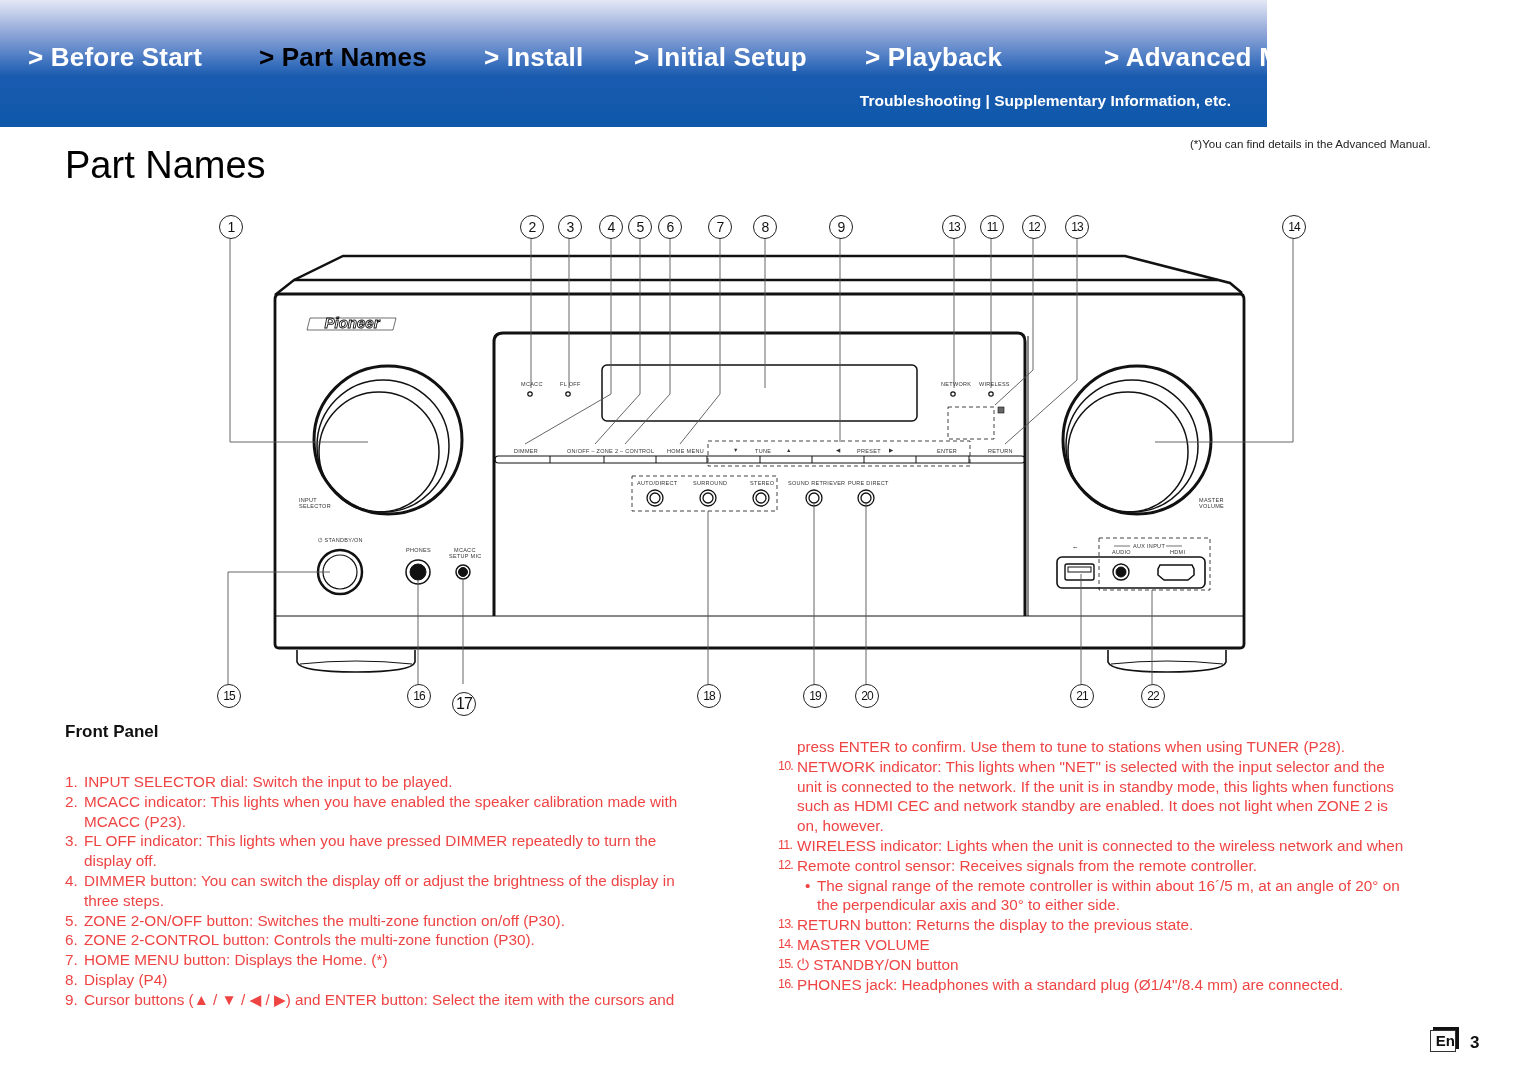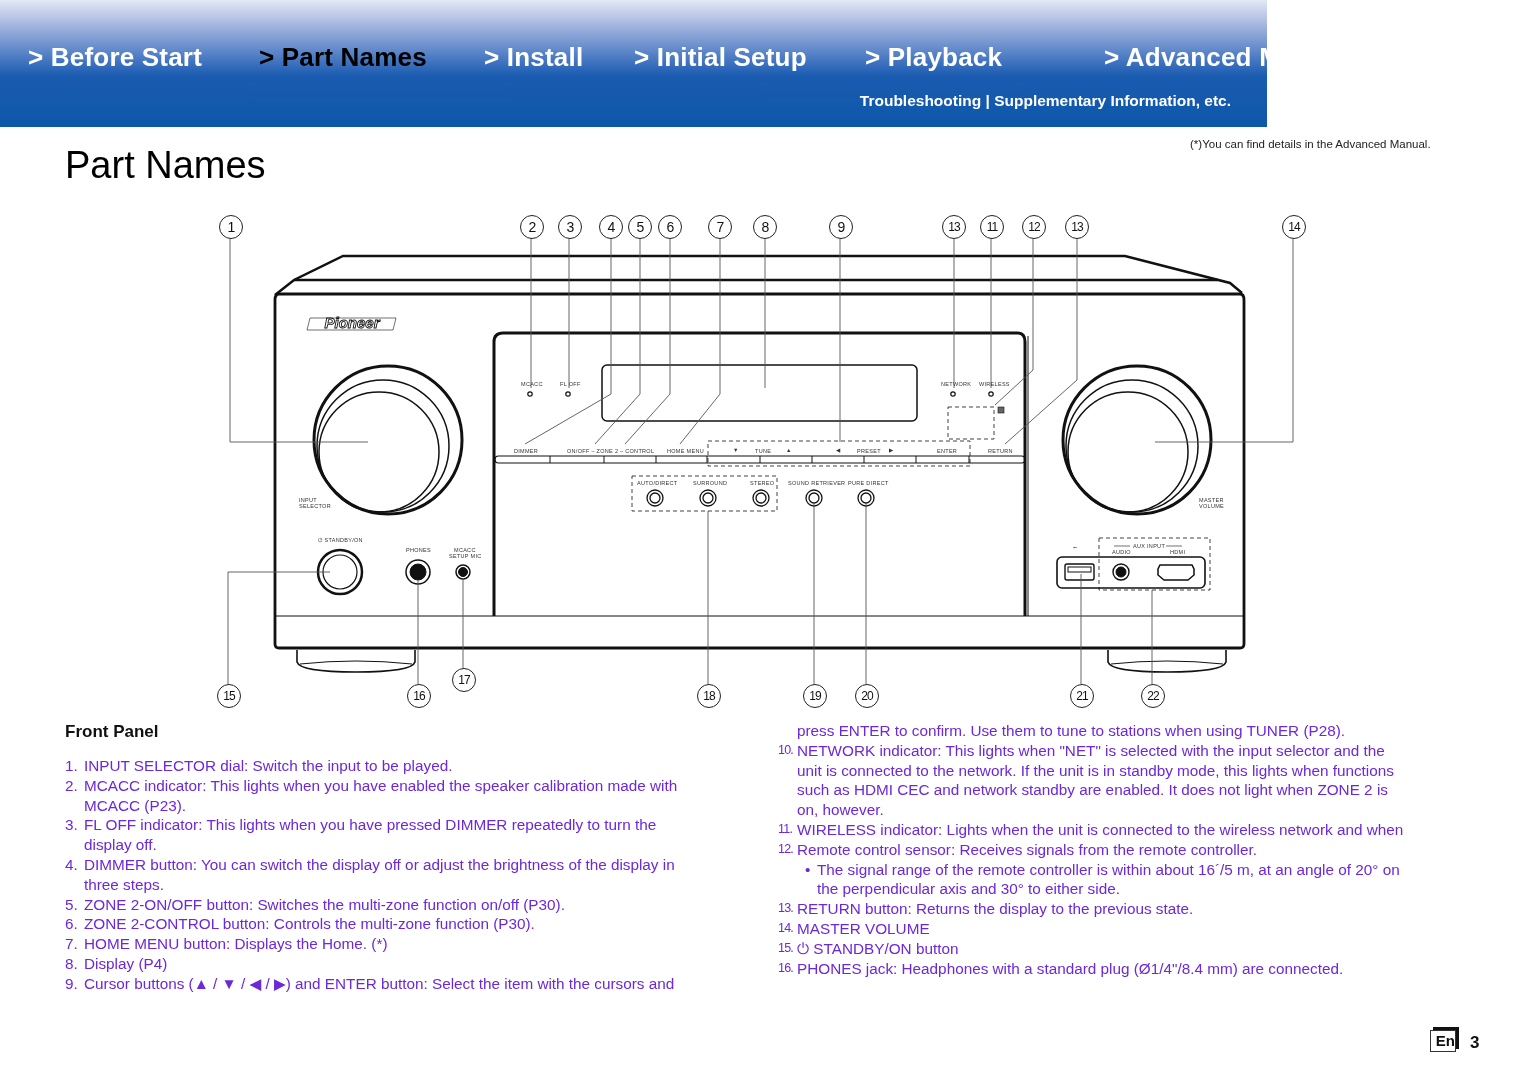--- a/index.html
+++ b/index.html
@@ -9,21 +9,21 @@
   .nav-item { position: absolute; top: 42px; font-weight: bold; font-size: 26px; color: #ffffff; white-space: nowrap; letter-spacing: 0.2px; cursor: pointer; }
   .nav-item.active { color: #000000; }
   .sub-link { position: absolute; top: 92px; right: 36px; color: #ffffff; font-weight: bold; font-size: 15.5px; white-space: nowrap; }
   .back-icon { position: absolute; left: 1440px; top: 20px; width: 58px; height: 48px; cursor: pointer; }
   .page-title { position: absolute; left: 65px; top: 144px; font-size: 38px; color: #000; }
   .note { position: absolute; left: 1190px; top: 138px; font-size: 11.5px; color: #222; white-space: nowrap; }
   .diagram { position: absolute; left: 0; top: 200px; width: 1518px; height: 520px; }
   .callout { position: absolute; width: 22px; height: 22px; border: 1.3px solid #222; border-radius: 50%; font-size: 14px; line-height: 22px; text-align: center; color: #111; background: #fff; letter-spacing: -1px; }
   .label-tiny { position: absolute; font-size: 5.5px; color: #333; white-space: nowrap; letter-spacing: 0.3px; }
   .section-title { position: absolute; left: 65px; top: 722px; font-weight: bold; font-size: 17px; }
-  .desc-col { position: absolute; font-size: 15.3px; line-height: 19.8px; color: #6d28d9; }
+  .desc-col { position: absolute; font-size: 15.3px; line-height: 19.8px; color: #ef4444; margin-top: 16px; }
   .desc-col .item { position: relative; padding-left: 19px; }
   .desc-col .item .num { position: absolute; left: 0; top: 0; }
   .right-col .item { padding-left: 19px; }
   .right-col .item .num { font-size: 12.5px; letter-spacing: -0.8px; }
   .right-col .bullet { position: relative; padding-left: 39px; }
   .right-col .bullet .dot { position: absolute; left: 27px; }
   .footer-lang { position: absolute; left: 1430px; top: 1030px; width: 24px; height: 20px; border: 1px solid #333; font-weight: bold; font-size: 15px; line-height: 20px; text-align: right; box-shadow: 3px -3px 0 #111; }
   .footer-page { position: absolute; left: 1470px; top: 1033px; font-weight: bold; font-size: 17px; }
 </style>
 </head>
@@ -167,21 +167,21 @@
   <div class="callout" style="left:753px;top:15px">8</div>
   <div class="callout" style="left:829px;top:15px">9</div>
   <div class="callout" style="left:942px;top:15px;font-size:12px">13</div>
   <div class="callout" style="left:980px;top:15px;font-size:12px">11</div>
   <div class="callout" style="left:1022px;top:15px;font-size:12px">12</div>
   <div class="callout" style="left:1065px;top:15px;font-size:12px">13</div>
   <div class="callout" style="left:1282px;top:15px;font-size:12px">14</div>
 
   <div class="callout" style="left:217px;top:484px;font-size:12px">15</div>
   <div class="callout" style="left:407px;top:484px;font-size:12px">16</div>
-  <div class="callout" style="left:452px;top:468px;font-size:12px">17</div>
+  <div class="callout" style="left:452px;top:492px;font-size:16px">17</div>
   <div class="callout" style="left:697px;top:484px;font-size:12px">18</div>
   <div class="callout" style="left:803px;top:484px;font-size:12px">19</div>
   <div class="callout" style="left:855px;top:484px;font-size:12px">20</div>
   <div class="callout" style="left:1070px;top:484px;font-size:12px">21</div>
   <div class="callout" style="left:1141px;top:484px;font-size:12px">22</div>
 
   <div class="label-tiny" style="left:521px;top:181px">MCACC</div>
   <div class="label-tiny" style="left:560px;top:181px">FL OFF</div>
   <div class="label-tiny" style="left:941px;top:181px">NETWORK</div>
   <div class="label-tiny" style="left:979px;top:181px">WIRELESS</div>

